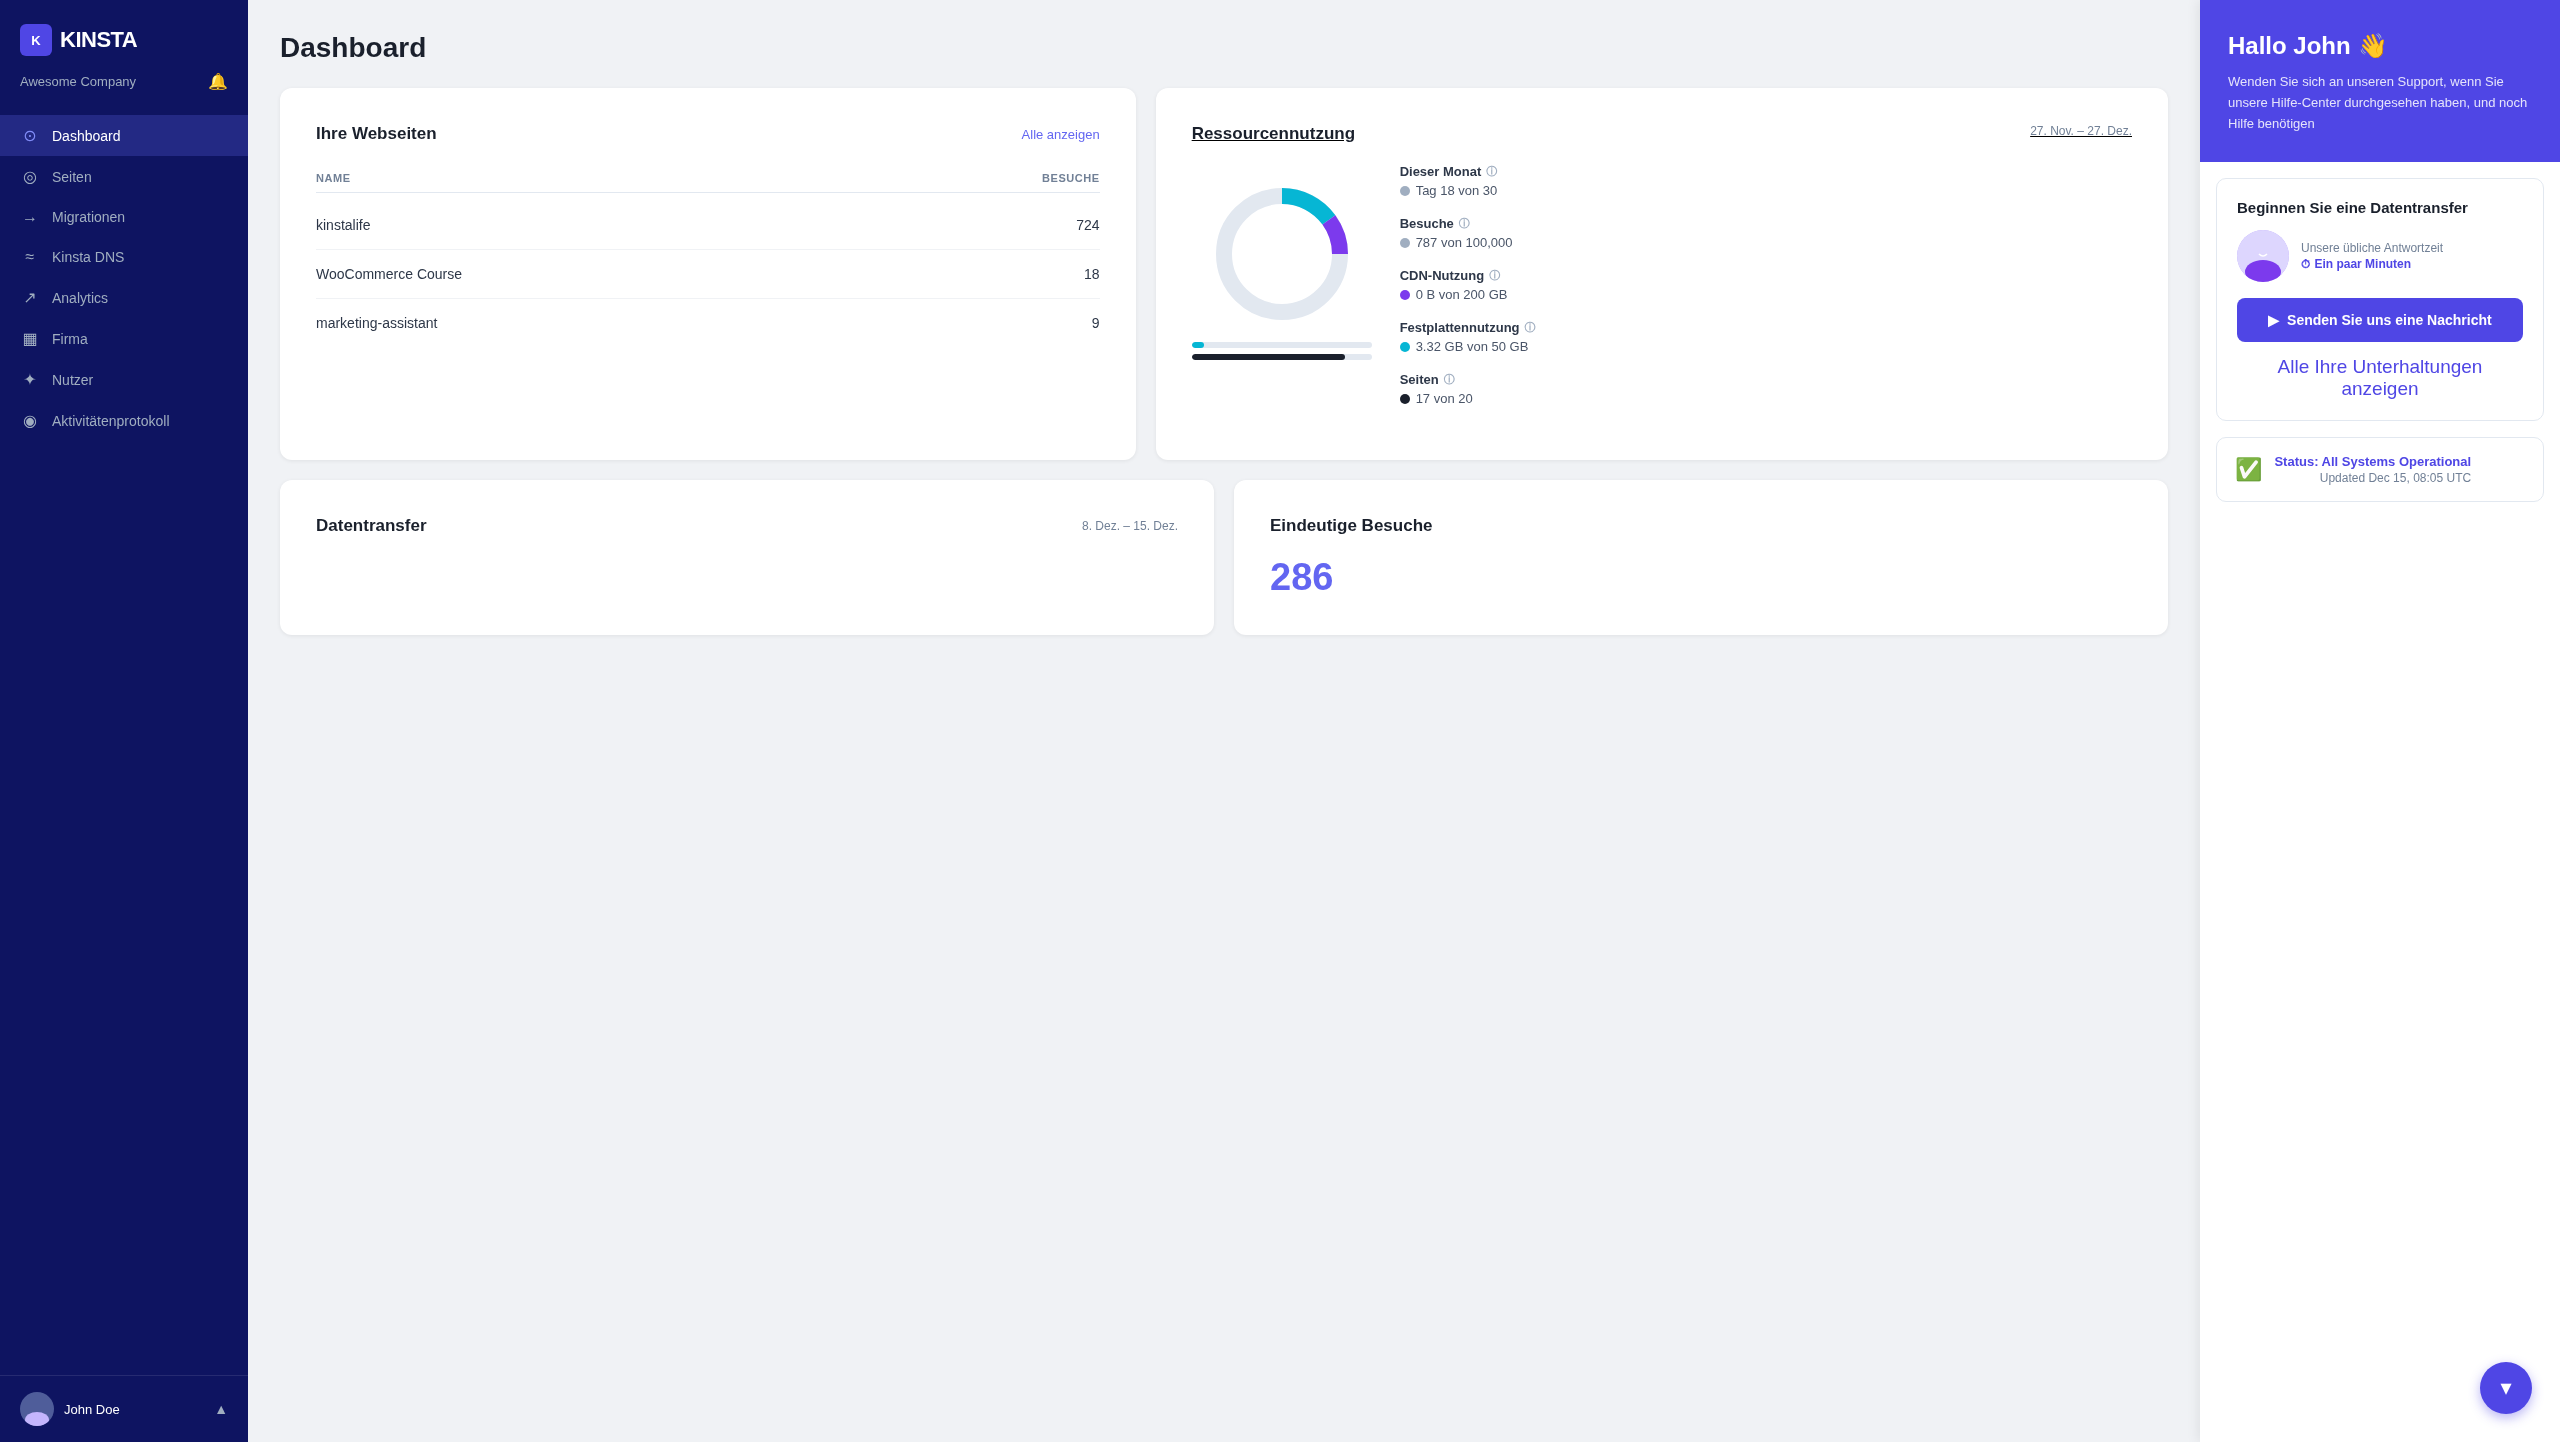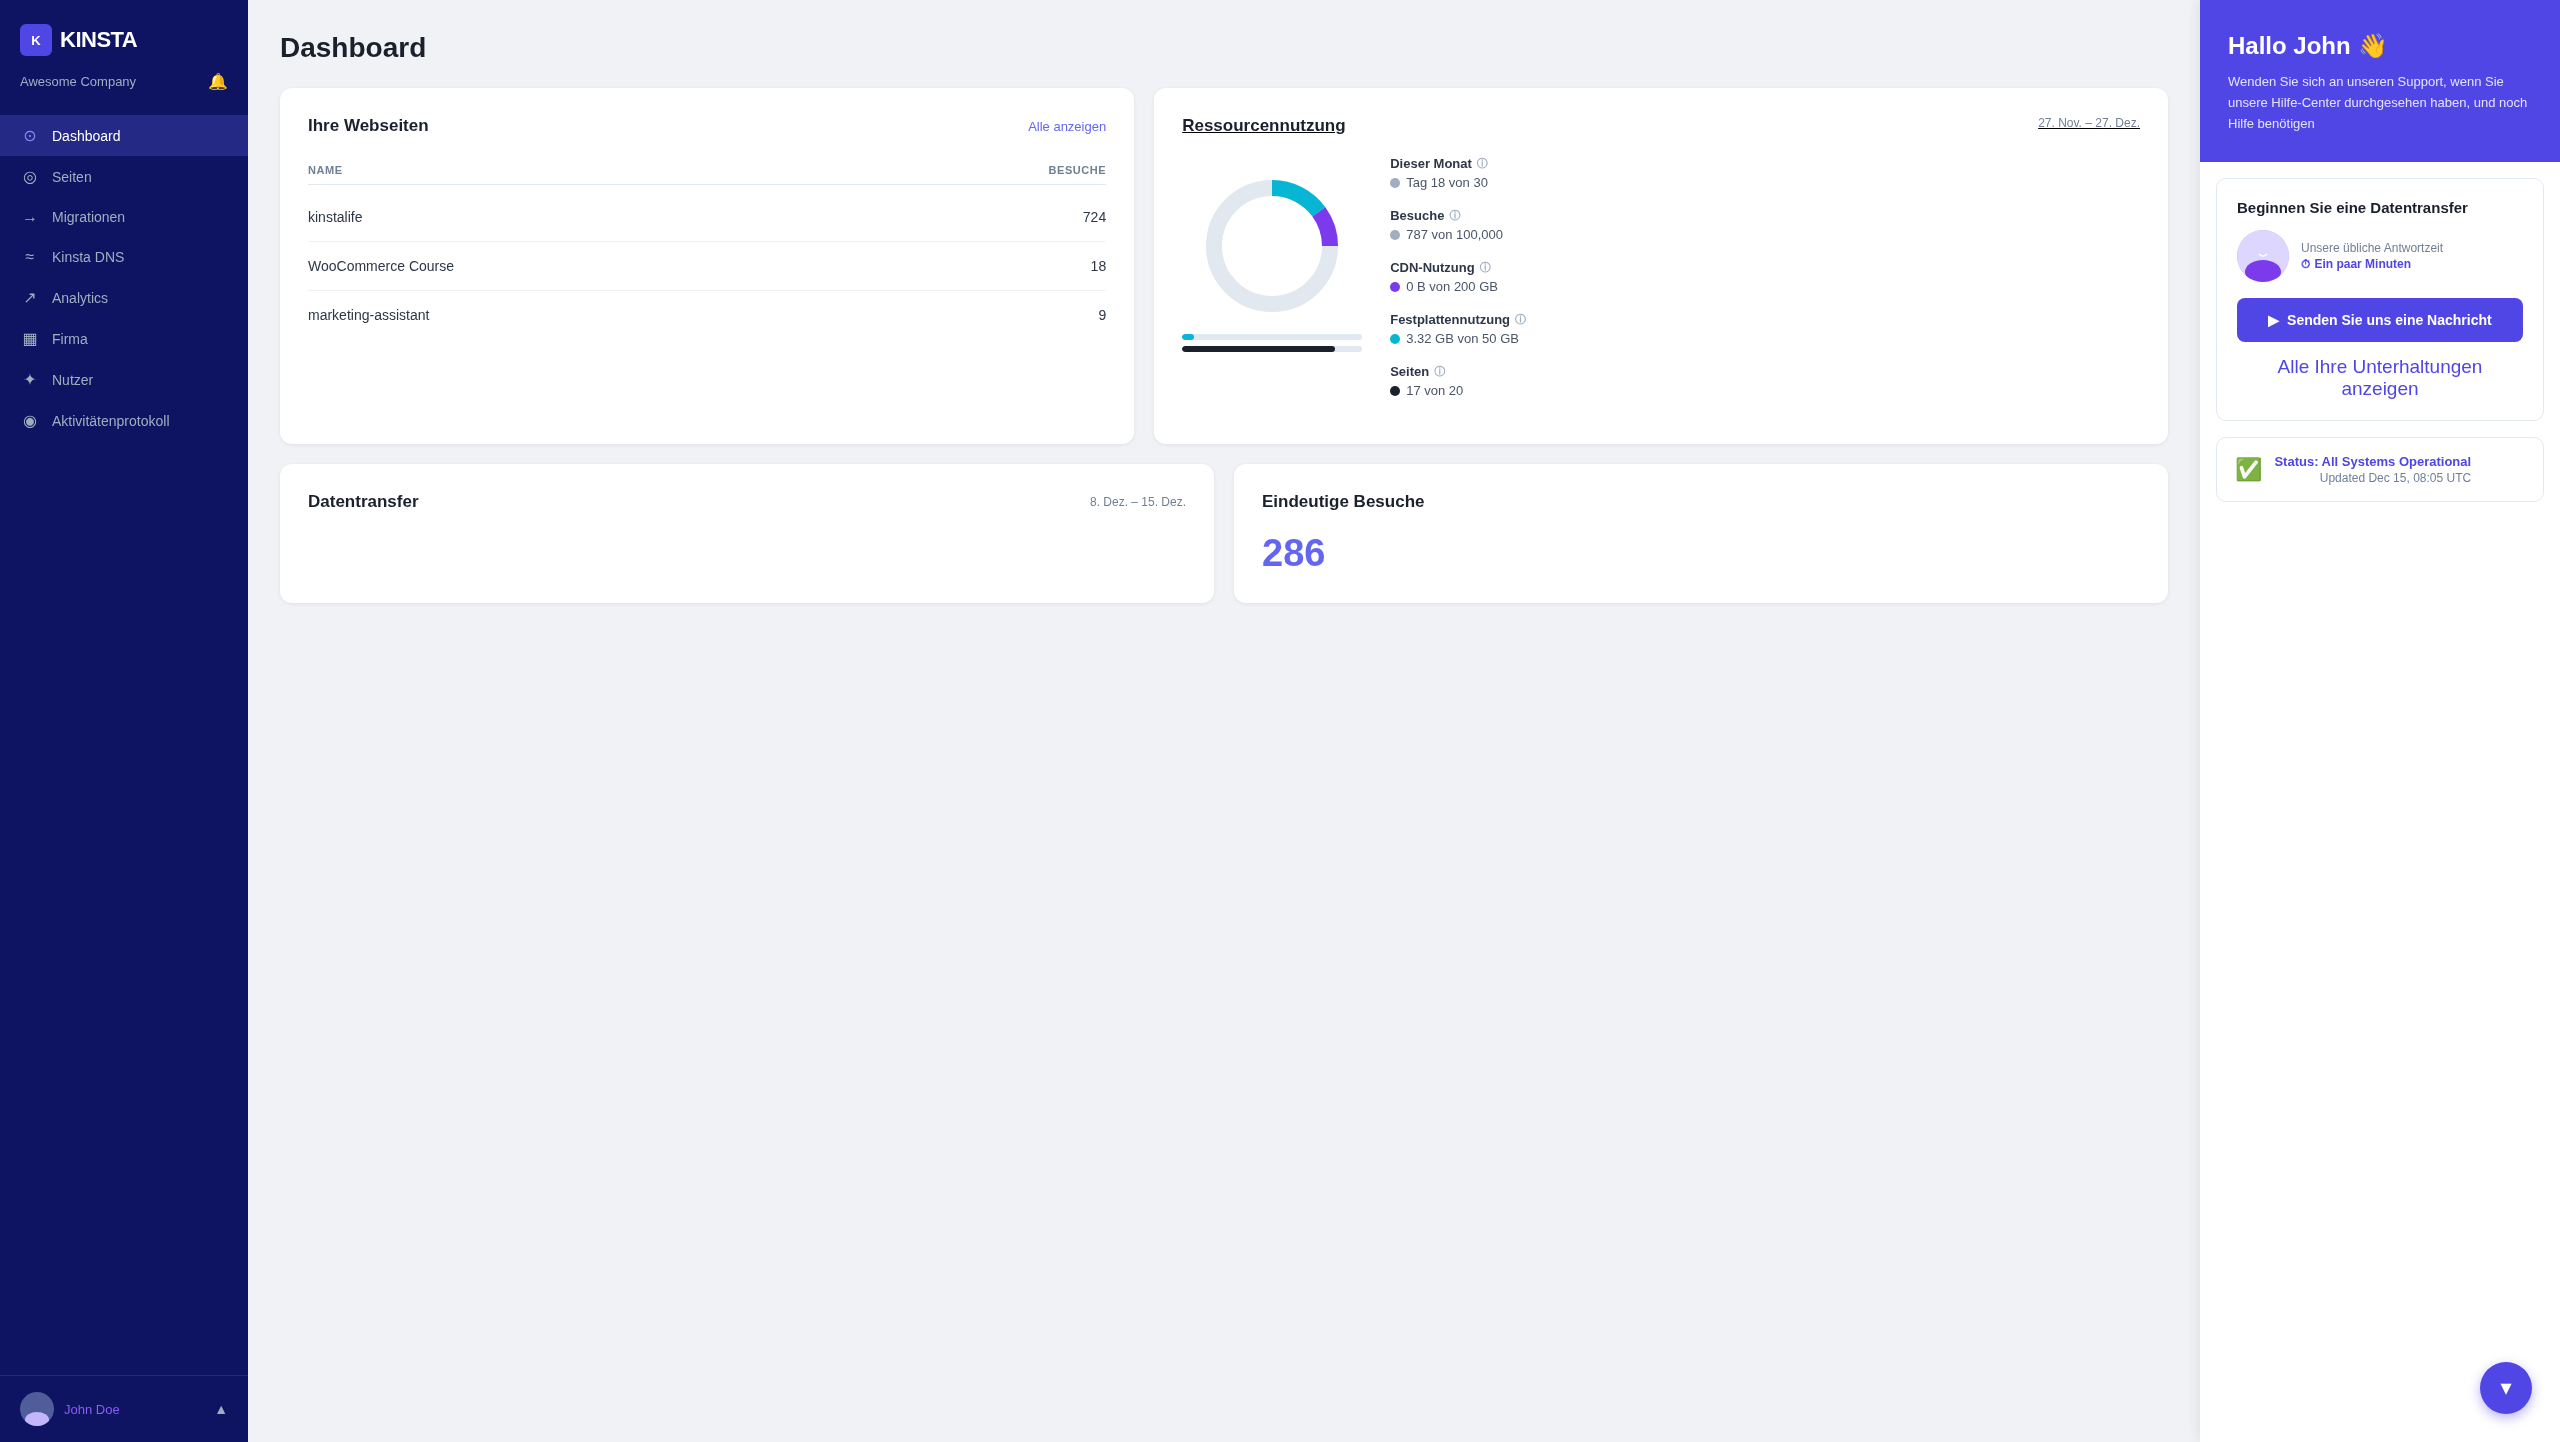--- a/index.html
+++ b/index.html
@@ -48,42 +48,42 @@
     .sidebar-footer {
       padding: 16px 20px;
       border-top: 1px solid rgba(255,255,255,0.1);
       display: flex; align-items: center; justify-content: space-between;
     }
     .user-info { display: flex; align-items: center; gap: 10px; }
     .avatar-circle {
       width: 34px; height: 34px; border-radius: 50%; background: #4f5d9a;
       overflow: hidden; display: flex; align-items: center; justify-content: center;
     }
-    .user-name { font-size: 13px; color: #8b5cf6; font-weight: 500; }
+    .user-name { font-size: 13px; color: #ffffff; font-weight: 500; }
     .chevron-up { color: #a0aec0; font-size: 14px; }
 
     
     .main {
       flex: 1;
       overflow-y: auto;
       padding: 32px 32px 32px 32px;
       position: relative;
     }
     .page-title {
       font-size: 28px; font-weight: 700; color: #1a202c; margin-bottom: 24px;
     }
 
     
     .cards-row {
       display: flex; gap: 20px; margin-bottom: 20px;
     }
     .card {
       background: white;
       border-radius: 12px;
-      padding: 28px;
+      padding: 36px;
       box-shadow: 0 1px 4px rgba(0,0,0,0.07);
     }
     .card-webseiten { flex: 1; }
     .card-ressourcen { flex: 1.2; }
 
     
     .card-header {
       display: flex; justify-content: space-between; align-items: center;
       margin-bottom: 20px;
     }

